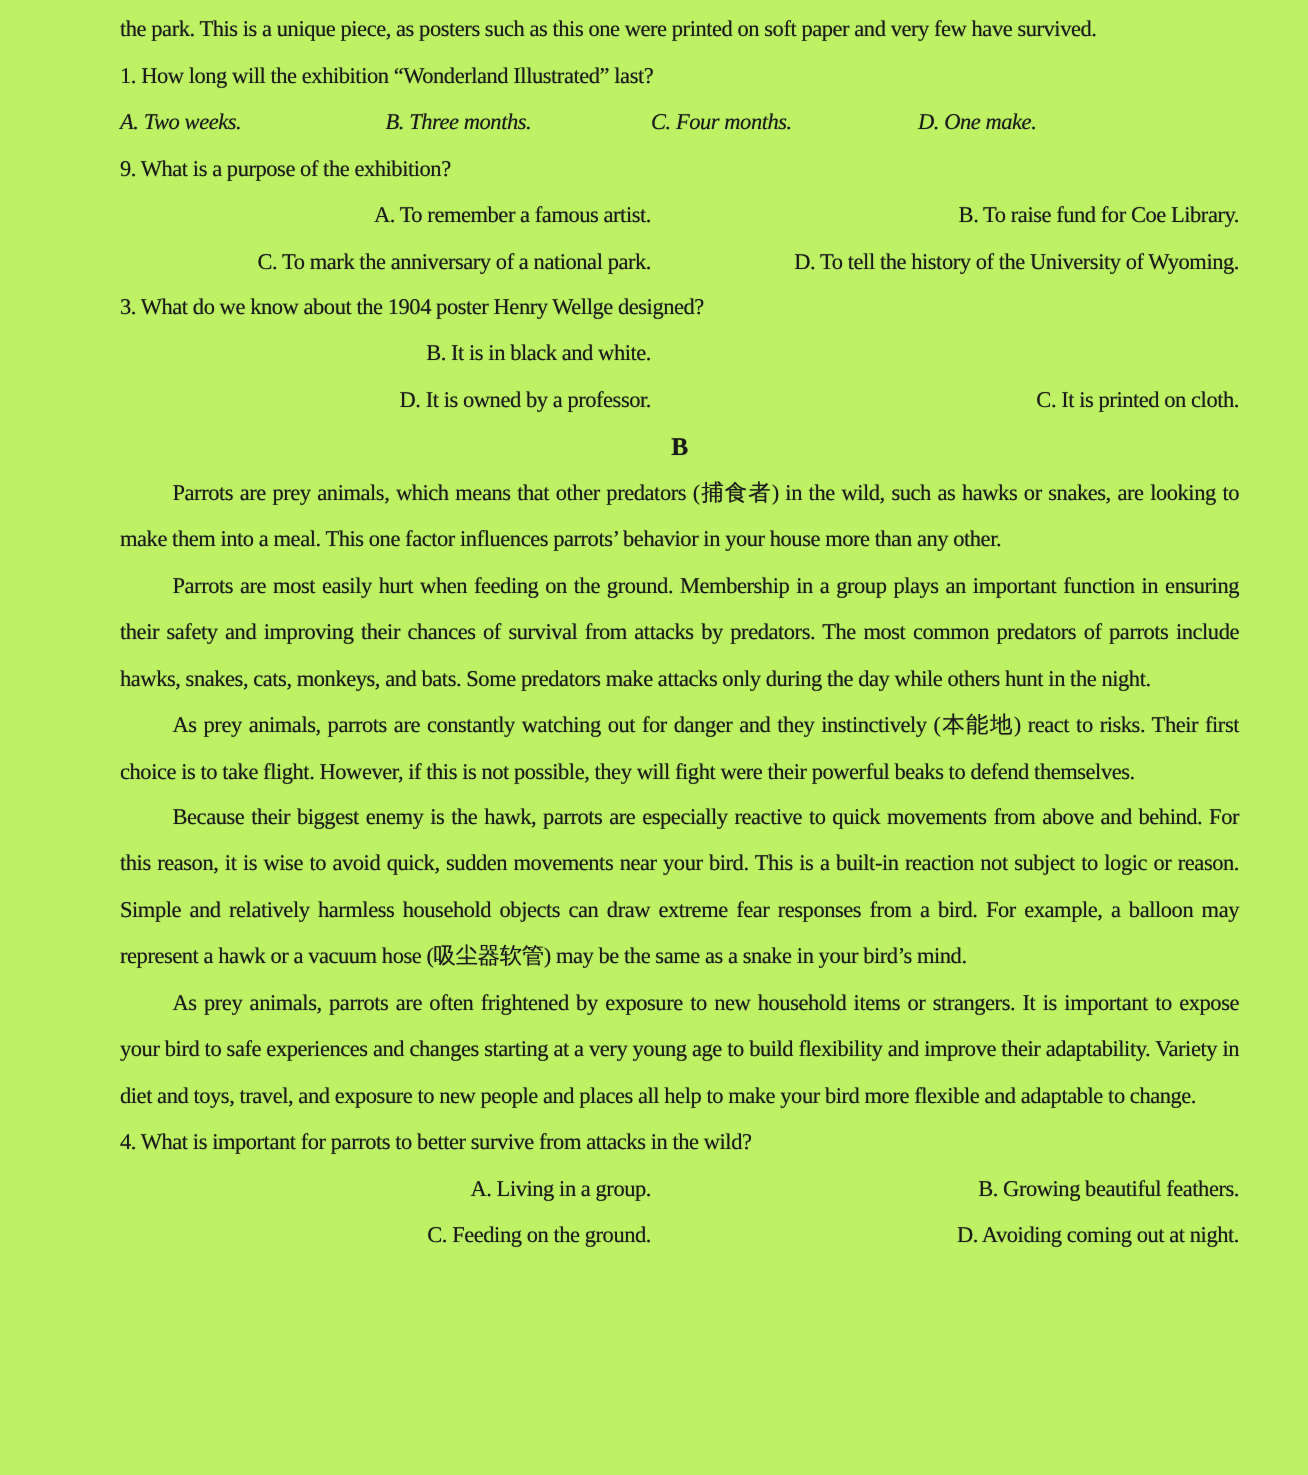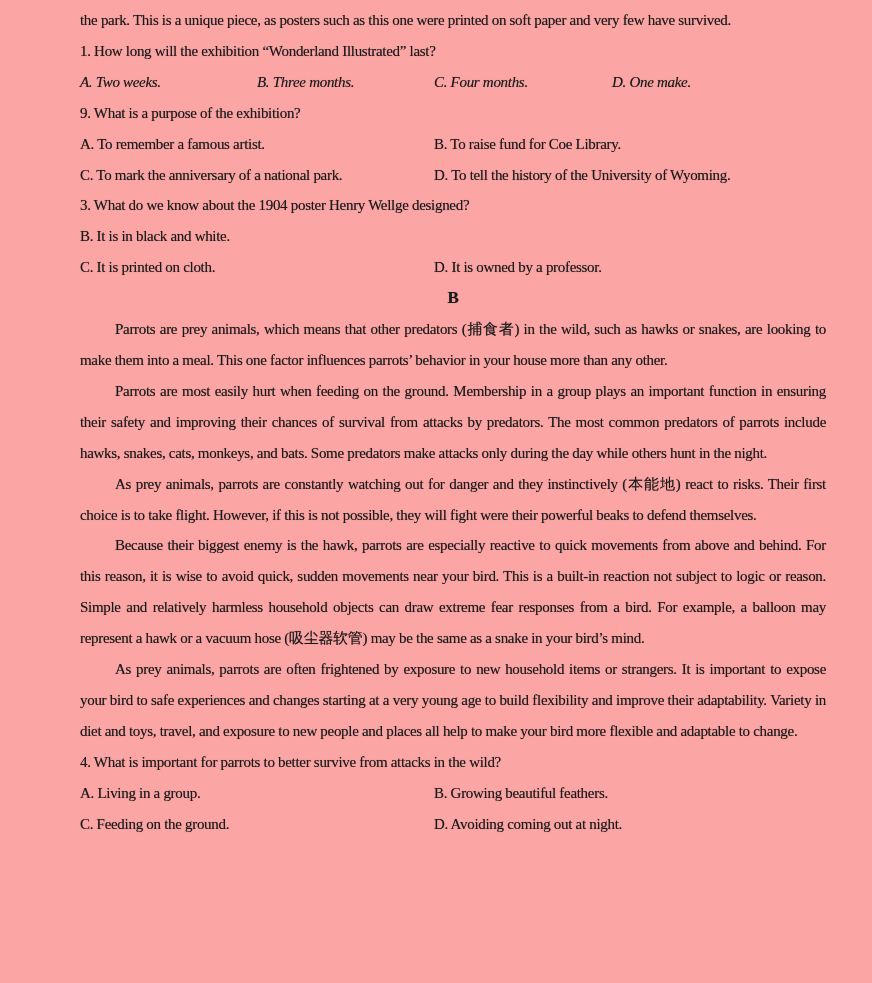--- a/index.html
+++ b/index.html
@@ -6,21 +6,21 @@
     margin: 0;
     padding: 0;
     background: #ffffff;
   }
   .page {
     position: relative;
     width: 872px;
     height: 983px;
     box-sizing: border-box;
     padding: 5px 46px 0 80px;
-    background: #fca5a5;
+    background: #bef264;
     font-family: "Liberation Serif", "DejaVu Serif", serif;
     font-size: 15px;
     letter-spacing: -0.3px;
     line-height: 30.9px;
     color: #1a1a1a;
     text-shadow: 0 0 0.7px rgba(25,25,25,0.55);
     overflow: hidden;
   }
   .page p, .page div, .page h2 {
     margin: 0;
@@ -37,20 +37,21 @@
     white-space: nowrap;
   }
   .opts4 {
     display: grid;
     grid-template-columns: 177px 177px 178px 1fr;
     font-style: italic;
   }
   .opts2 {
     display: grid;
     grid-template-columns: 354px 1fr;
+    text-align: right;
   }
   .opts4 span, .opts2 span {
     white-space: nowrap;
     overflow: visible;
   }
   .section-heading {
     text-align: center;
     font-weight: bold;
     font-size: 17px;
     line-height: 30.9px;
@@ -79,22 +80,22 @@
   <div class="opts2">
     <span>C. To mark the anniversary of a national park.</span>
     <span>D. To tell the history of the University of Wyoming.</span>
   </div>
 
   <p class="question">3. What do we know about the 1904 poster Henry Wellge designed?</p>
   <div class="opts2">
     <span>B. It is in black and white.</span>
   </div>
   <div class="opts2">
+    <span>D. It is owned by a professor.</span>
     <span>C. It is printed on cloth.</span>
-    <span>D. It is owned by a professor.</span>
   </div>
 
   <h2 class="section-heading">B</h2>
 
   <p class="para">Parrots are prey animals, which means that other predators (捕食者) in the wild, such as hawks or snakes, are looking to make them into a meal. This one factor influences parrots’ behavior in your house more than any other.</p>
   <p class="para">Parrots are most easily hurt when feeding on the ground. Membership in a group plays an important function in ensuring their safety and improving their chances of survival from attacks by predators. The most common predators of parrots include hawks, snakes, cats, monkeys, and bats. Some predators make attacks only during the day while others hunt in the night.</p>
   <p class="para">As prey animals, parrots are constantly watching out for danger and they instinctively (本能地) react to risks. Their first choice is to take flight. However, if this is not possible, they will fight were their powerful beaks to defend themselves.</p>
   <p class="para">Because their biggest enemy is the hawk, parrots are especially reactive to quick movements from above and behind. For this reason, it is wise to avoid quick, sudden movements near your bird. This is a built-in reaction not subject to logic or reason. Simple and relatively harmless household objects can draw extreme fear responses from a bird. For example, a balloon may represent a hawk or a vacuum hose (吸尘器软管) may be the same as a snake in your bird’s mind.</p>
   <p class="para">As prey animals, parrots are often frightened by exposure to new household items or strangers. It is important to expose your bird to safe experiences and changes starting at a very young age to build flexibility and improve their adaptability. Variety in diet and toys, travel, and exposure to new people and places all help to make your bird more flexible and adaptable to change.</p>
 

